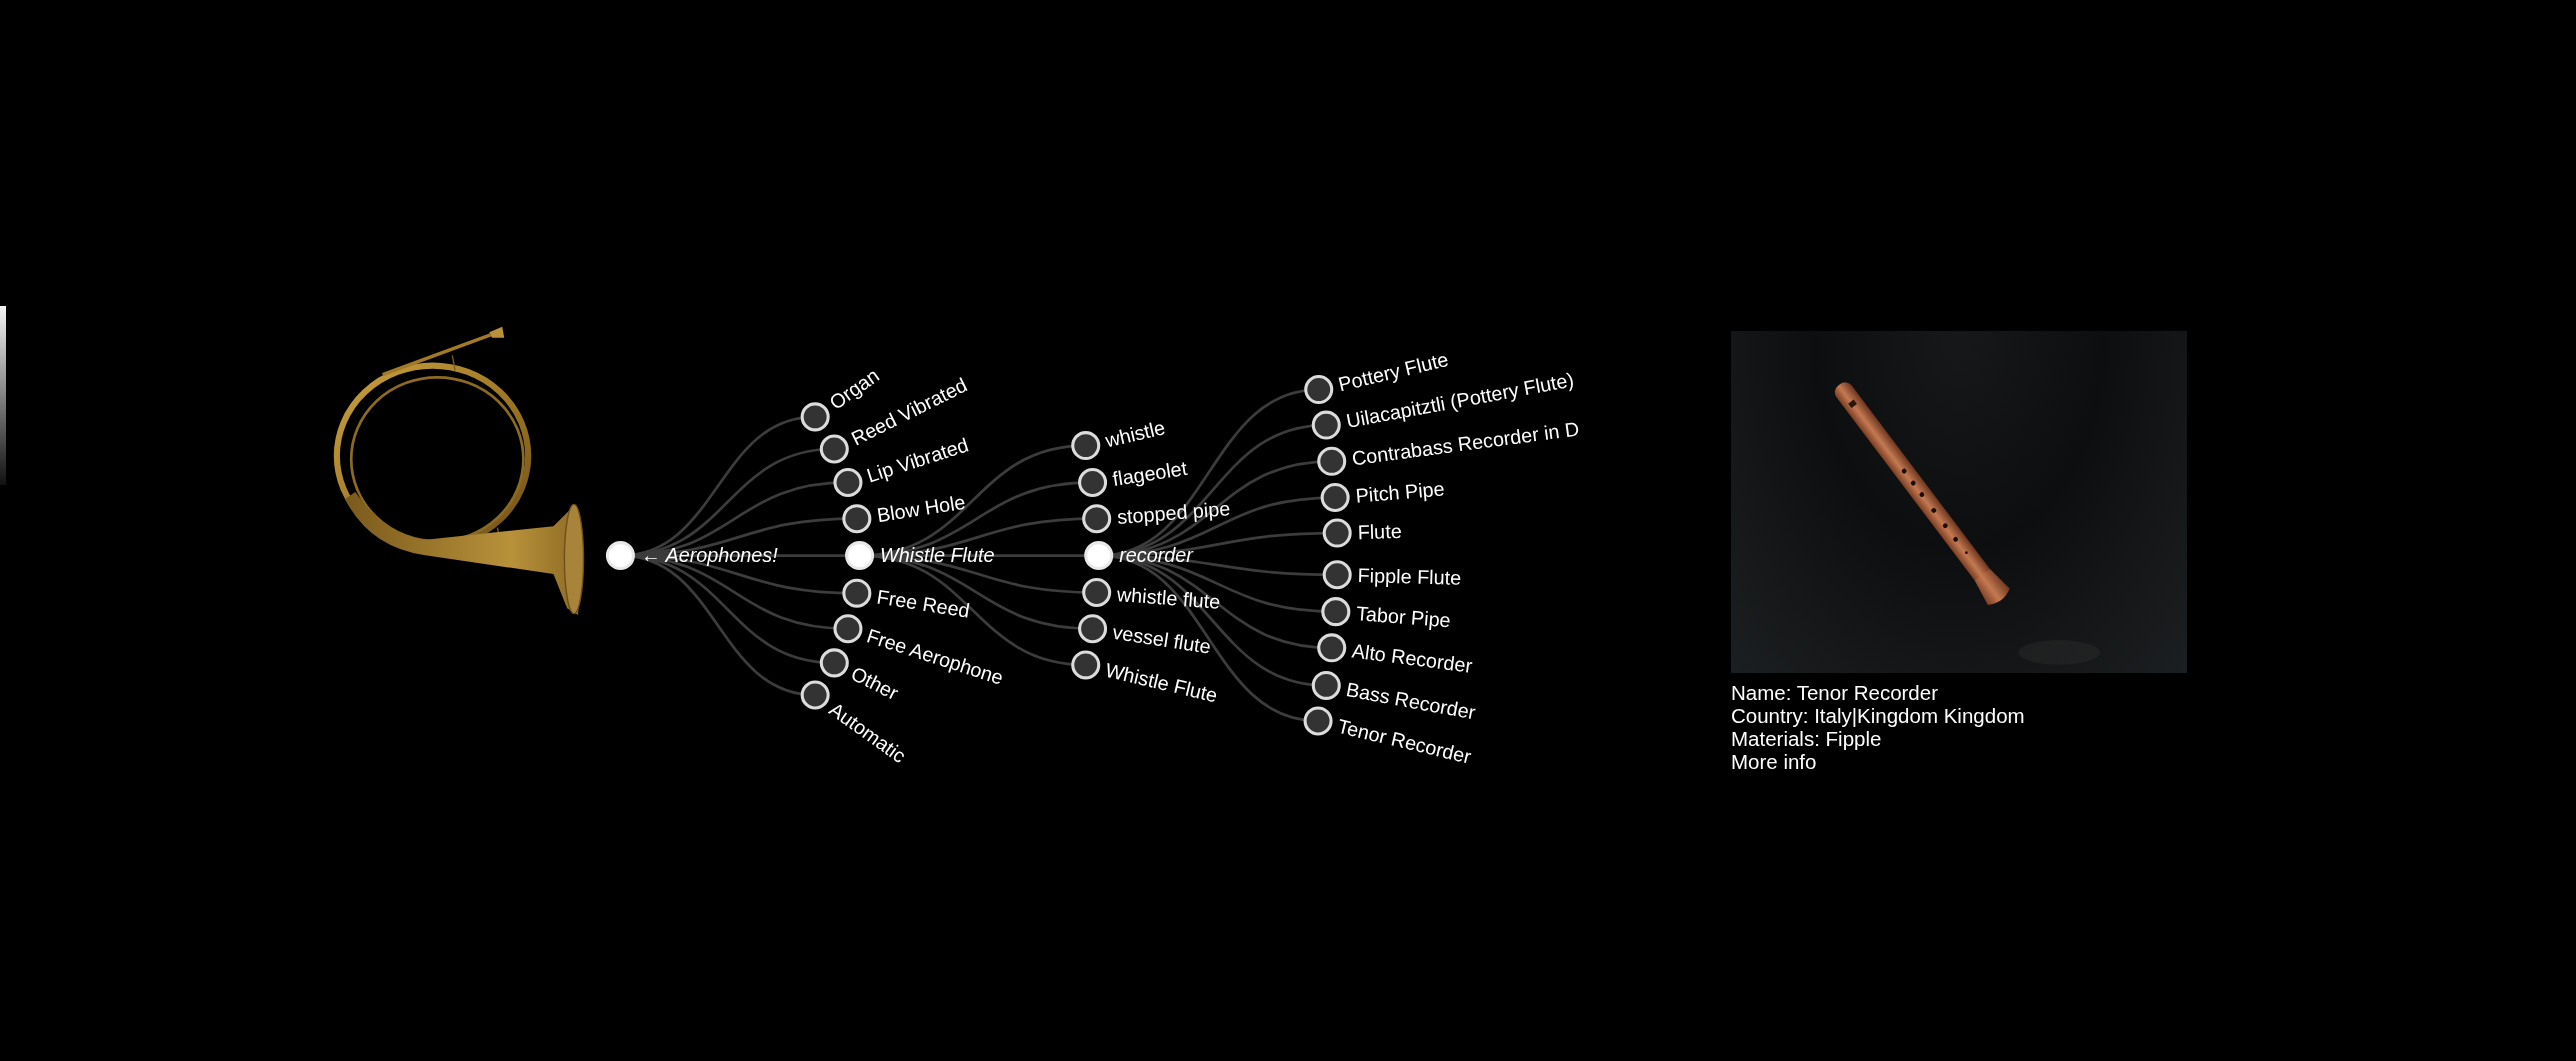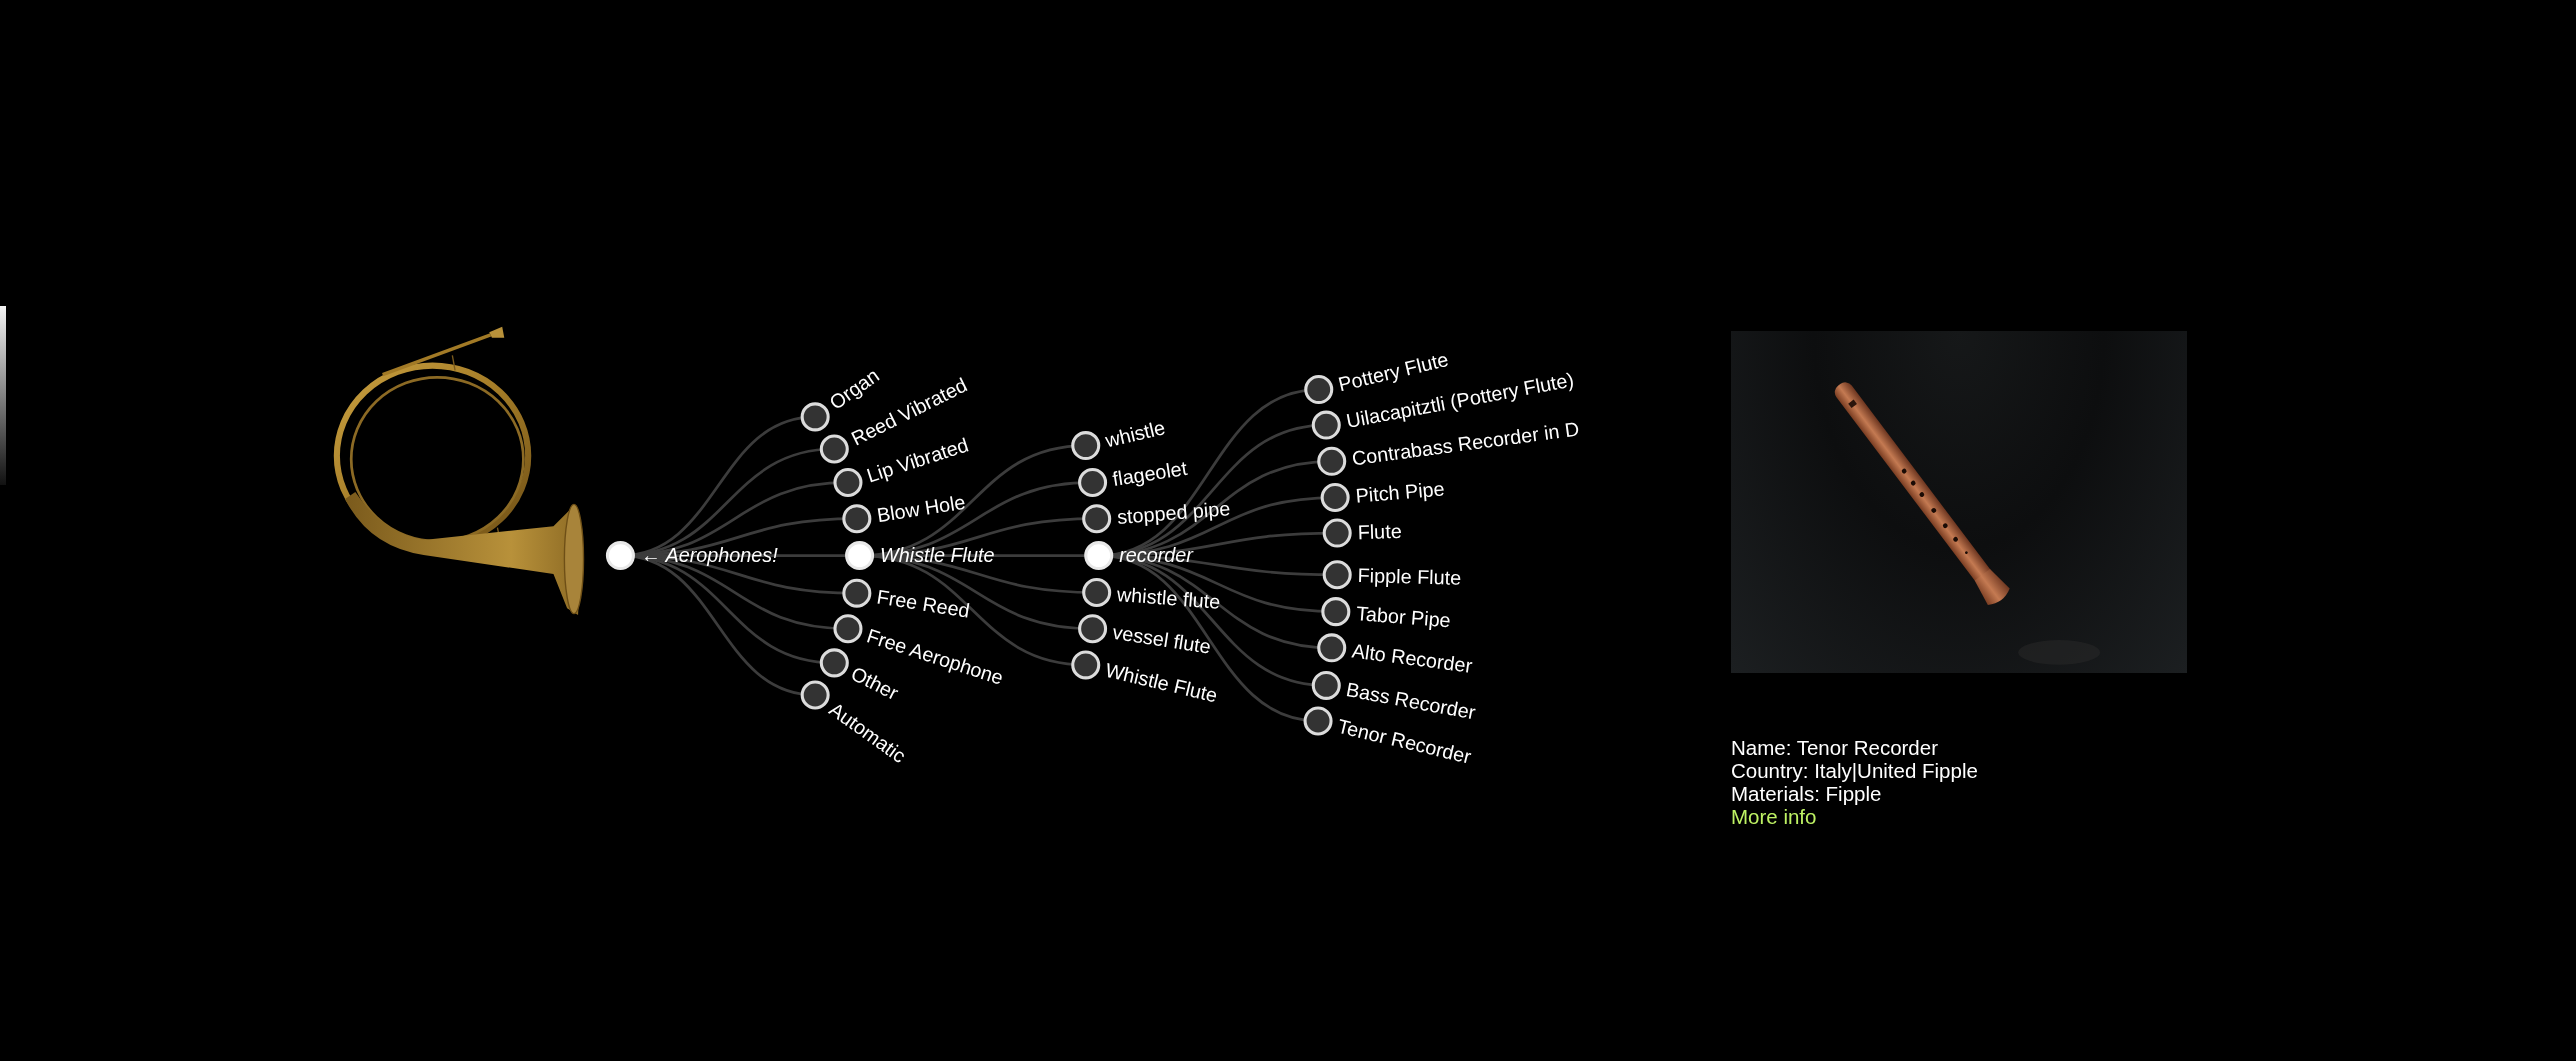--- a/index.html
+++ b/index.html
@@ -7,23 +7,23 @@
   #stage { position:absolute; left:0; top:0; width:2576px; height:1062px; }
   .grad-bar { position:absolute; left:0; top:306px; width:5.5px; height:179px; background:linear-gradient(#f4f4f4, #111); }
   .link { fill:none; stroke:#3c3c3c; stroke-width:4; }
   .node circle { stroke:#dcdcdc; stroke-width:4.5; }
   .node.collapsed circle { fill:#333; }
   .node.selected circle { fill:#fff; stroke:#e8e8e8; }
   .node text { fill:#fff; font-family:"Liberation Sans", sans-serif; font-size:29px; }
   .node.selected text { font-style:italic; }
   .node { cursor:pointer; }
   .photo { position:absolute; left:1731px; top:331px; width:456px; height:342px; overflow:hidden; background:radial-gradient(ellipse at 50% 0%, #161819 0%, #0d0e0f 45%, #1c1f21 100%); }
-  .info { position:absolute; left:1731px; top:736px; font-size:20.5px; line-height:23px; color:#fff; font-family:"Liberation Sans", sans-serif; }
+  .info { position:absolute; left:1731px; top:681px; font-size:20.5px; line-height:23px; color:#fff; font-family:"Liberation Sans", sans-serif; }
   .info div { white-space:nowrap; }
-  .info a { color:#bef264; text-decoration:none; }
+  .info a { color:#ffffff; text-decoration:none; }
 </style>
 </head>
 <body>
 
 <div id="stage">
   <div class="grad-bar"></div>
 
   <svg width="2576" height="1062" style="position:absolute;left:0;top:0" viewBox="0 0 3770 1554">
     <defs>
       <linearGradient id="brass" x1="0" y1="0" x2="1" y2="1">
@@ -207,18 +207,18 @@
         <circle cx="0" cy="222" r="3.5" fill="#1a0b05"></circle>
         <circle cx="0" cy="250" r="3.5" fill="#1a0b05"></circle>
         <circle cx="0" cy="275" r="3.5" fill="#1a0b05"></circle>
         <circle cx="1" cy="300" r="2" fill="#1a0b05"></circle>
       </g>
     </svg>
   </div>
 
   <div class="info">
     <div>Name: Tenor Recorder</div>
-    <div>Country: Italy|United Fipple</div>
+    <div>Country: Italy|Kingdom Kingdom</div>
     <div>Materials: Fipple</div>
     <div><a href="#">More info</a></div>
   </div>
 </div>
 
 
 </body></html>

